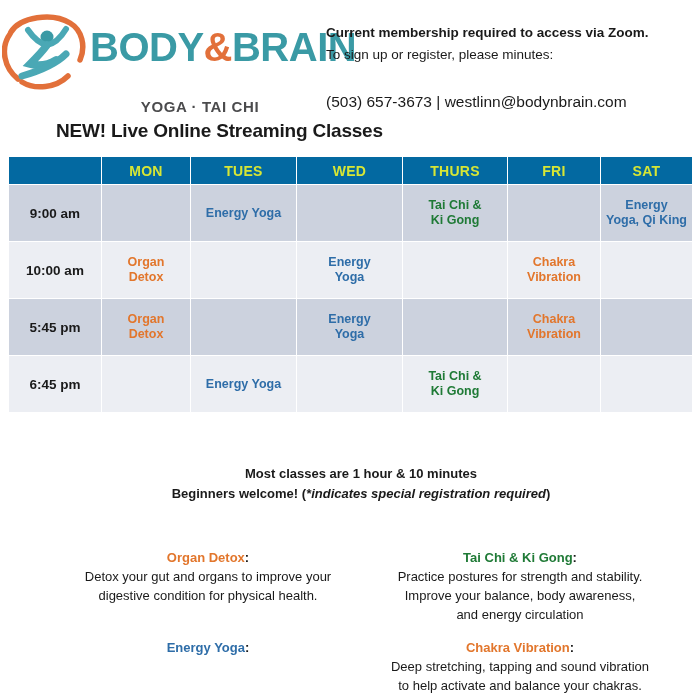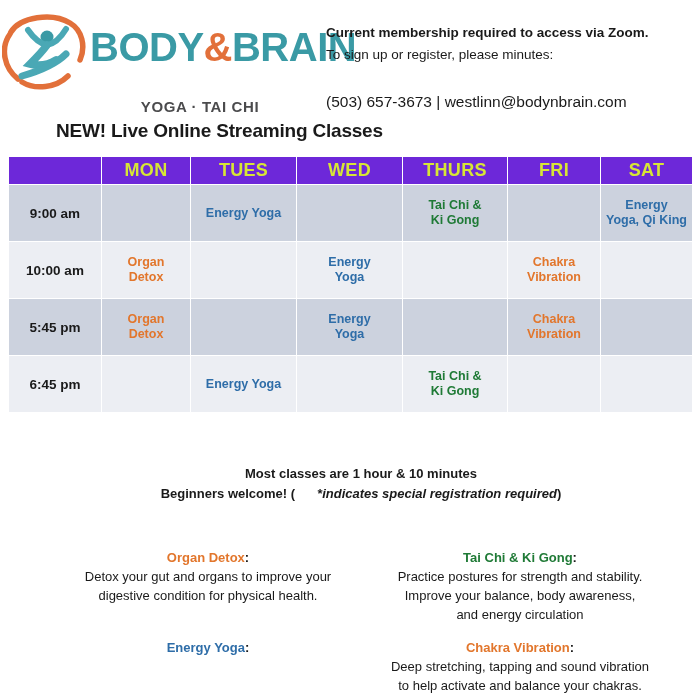--- a/index.html
+++ b/index.html
@@ -44,42 +44,42 @@
   }
   .sched col.c-time { width: 92px; }
   .sched col.c-mon  { width: 88px; }
   .sched col.c-tues { width: 105px; }
   .sched col.c-wed  { width: 105px; }
   .sched col.c-thur { width: 104px; }
   .sched col.c-fri  { width: 92px; }
   .sched col.c-sat  { width: 91px; }
 
   .sched thead th {
-    background: #6d28d9; color: #D7E635;
-    font-size: 18px; font-weight: 700; letter-spacing: 0.3px;
+    background: #0369a1; color: #D7E635;
+    font-size: 14px; font-weight: 700; letter-spacing: 0.3px;
     height: 27px;
   }
   .sched thead th.blank { color: transparent; }
 
   .sched tbody tr.r-dark td { background: #ccd2de; height: 56px; }
   .sched tbody tr.r-light td { background: #eceef3; height: 56px; }
 
   .sched td.time { font-size: 13.5px; font-weight: 700; color: #1a1a1a; }
   .sched td.cls  { font-size: 12.5px; font-weight: 700; line-height: 15px; }
 
   .cls-energy  { color: #2E6DA8; }
   .cls-organ   { color: #E2762C; }
   .cls-chakra  { color: #E2762C; }
   .cls-taichi  { color: #1F7A36; }
 
   
   .notes { position: absolute; left: 11px; top: 464px; width: 700px; text-align: center; }
   .notes .n1 { font-size: 13px; font-weight: 700; line-height: 20px; color: #1a1a1a; }
   .notes .n2 { font-size: 13px; font-weight: 700; line-height: 20px; color: #1a1a1a; }
-  .notes .n2 em { font-style: italic; font-weight: 700; padding-left: 22px; }
+  .notes .n2 em { font-style: italic; font-weight: 700; }
 
   
   .descs { position: absolute; left: 0; top: 548px; width: 700px; height: 160px; padding-left: 29px; }
   .desc { position: absolute; width: 330px; text-align: center; }
   .desc .d-head { font-size: 13px; font-weight: 700; line-height: 19px; color: #1a1a1a; }
   .desc .d-body { font-size: 13px; font-weight: 400; line-height: 19px; color: #1a1a1a; }
   .d-organ  { left: 43px;  top: 0px; }
   .d-taichi { left: 355px; top: 0px; }
   .d-energy { left: 43px;  top: 90px; }
   .d-chakra { left: 355px; top: 90px; }

